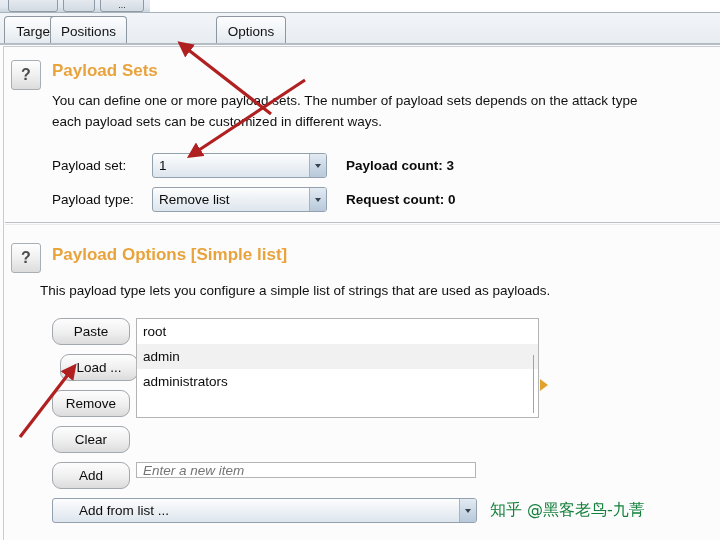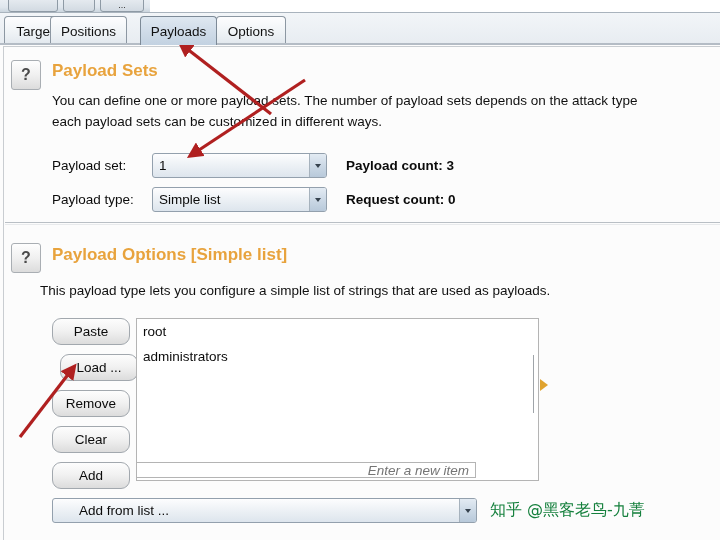--- a/index.html
+++ b/index.html
@@ -252,21 +252,21 @@
   #btn-paste  { top: 318px; }
   #btn-load   { top: 354px; margin-left: 8px; }
   #btn-remove { top: 390px; }
   #btn-clear  { top: 426px; }
   #btn-add    { top: 462px; }
 
   
   #payload-list {
     position: absolute;
     left: 136px; top: 318px;
-    width: 403px; height: 163px;
+    width: 403px; height: 100px;
     box-sizing: border-box;
     border: 1px solid #b4b4b4;
     background: #ffffff;
     overflow: hidden;
   }
   .payload-row {
     height: 25px;
     line-height: 25px;
     padding-left: 6px;
     font-size: 13.5px;
@@ -283,21 +283,20 @@
     width: 340px; height: 16px;
     box-sizing: border-box;
     border: 1px solid #b4b4b4;
     background: #ffffff;
     font-family: "Liberation Sans", sans-serif;
     font-size: 13.5px;
     font-style: italic;
     color: #8a8a8a;
     padding: 0 6px;
     outline: none;
-    text-align: right;
   }
 
   
   #collapse-arrow {
     position: absolute;
     left: 540px; top: 379px;
     width: 0; height: 0;
     border-top: 6px solid transparent;
     border-bottom: 6px solid transparent;
     border-left: 8px solid #e0a32e;
@@ -334,21 +333,20 @@
 <div id="toolbar-strip">
   <div id="tb-btn-1" class="tb-btn"></div>
   <div id="tb-btn-2" class="tb-btn"></div>
   <div id="tb-btn-3" class="tb-btn">...</div>
   <div id="toolbar-strip-fill"></div>
 </div>
 
 <div id="tabbar">
   <div id="tab-target" class="tab">Target</div>
   <div id="tab-positions" class="tab">Positions</div>
-  <div id="tab-payloads" class="tab selected">Payloads</div>
   <div id="tab-options" class="tab">Options</div>
 </div>
 <div id="tabbar-underline"></div>
 
 <div id="content"></div>
 <div id="panel-top-border"></div>
 <div id="panel-left-border"></div>
 
 <div id="help-payload-sets" class="help-btn">?</div>
 <div id="title-payload-sets" class="section-title">Payload Sets</div>
@@ -361,21 +359,21 @@
 <div id="combo-payload-set" class="combo">
   <span class="combo-text">1</span>
   <span class="combo-arrow">
       <i></i>
     </span>
 </div>
 <div id="label-payload-count" class="count-label">Payload count: 3</div>
 
 <div id="label-payload-type" class="form-label">Payload type:</div>
 <div id="combo-payload-type" class="combo">
-  <span class="combo-text">Simple list</span>
+  <span class="combo-text">Remove list</span>
   <span class="combo-arrow">
       <i></i>
     </span>
 </div>
 <div id="label-request-count" class="count-label">Request count: 0</div>
 
 <div id="section-divider"></div>
 <div id="section-divider-2"></div>
 
 <div id="help-payload-options" class="help-btn">?</div>
@@ -383,20 +381,21 @@
 <div id="desc-payload-options" class="section-desc">This payload type lets you configure a simple list of strings that are used as payloads.</div>
 
 <div id="btn-paste" class="side-btn">Paste</div>
 <div id="btn-load" class="side-btn">Load ...</div>
 <div id="btn-remove" class="side-btn">Remove</div>
 <div id="btn-clear" class="side-btn">Clear</div>
 <div id="btn-add" class="side-btn">Add</div>
 
 <div id="payload-list">
   <div class="payload-row">root</div>
+  <div class="payload-row alt">admin</div>
   <div class="payload-row">administrators</div>
 </div>
 
 <div id="list-right-edge"></div>
 <div id="collapse-arrow"></div>
 
 <input id="input-new-item" type="text" placeholder="Enter a new item" style="">
 
 <div id="combo-add-from-list" class="combo">
   <span class="combo-text">Add from list ...</span>

